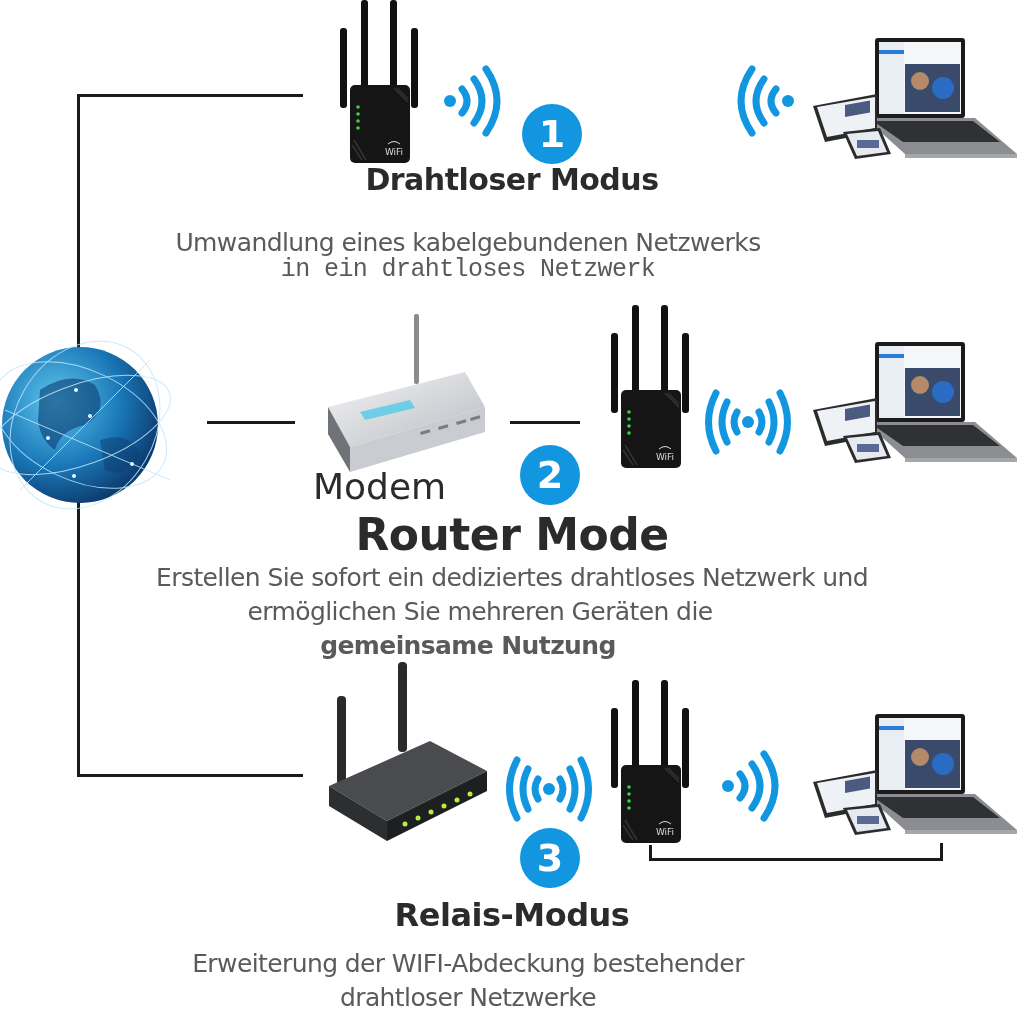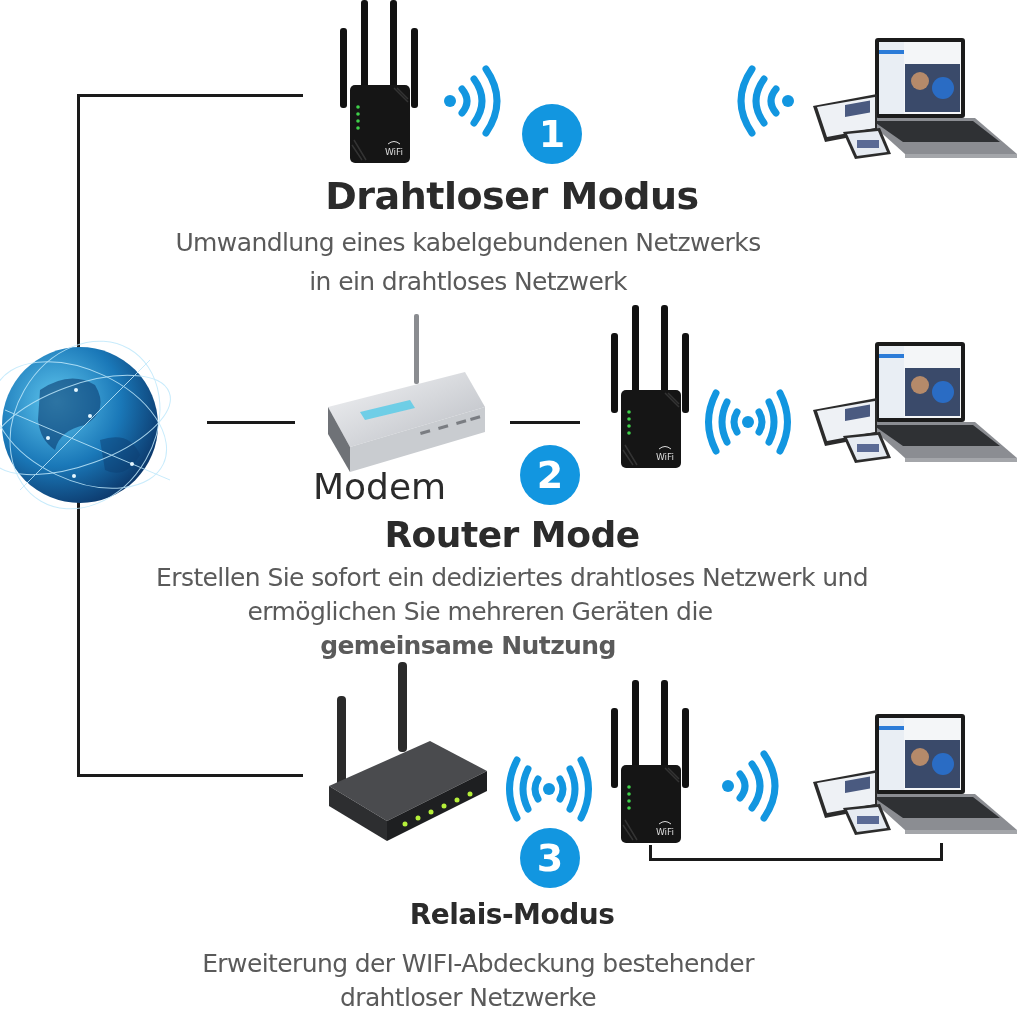--- a/index.html
+++ b/index.html
@@ -118,23 +118,23 @@
     <path d="M38 24 Q28 36 38 48"></path>
     <path d="M26 14 Q10 36 26 58"></path>
     <path d="M14 4 Q-8 36 14 68"></path>
   </g>
   <circle cx="50" cy="36" r="6" fill="#1296e0"></circle>
 </svg>
 <svg style="left:805px;top:36px;" width="215" height="125">
     <use href="#devices"></use>
   </svg>
 
-<div class="title" style="top:168px;font-size:38px;line-height:56px;">Drahtloser Modus</div>
+<div class="title" style="top:152px;font-size:30px;line-height:56px;">Drahtloser Modus</div>
 <div class="desc" style="top:225px;">Umwandlung eines kabelgebundenen Netzwerks</div>
-<div class="desc" style="top:264px;">in ein drahtloses Netzwerk</div>
+<div class="desc" style="top:252px;font-family:Liberation Mono, monospace;">in ein drahtloses Netzwerk</div>
 
 <svg style="left:320px;top:312px;" width="175" height="165" viewBox="0 0 175 165">
   <defs>
     <linearGradient id="mt" x1="0" y1="0" x2="1" y2="1">
       <stop offset="0" stop-color="#f3f4f6"></stop>
       <stop offset="1" stop-color="#b9bcc2"></stop>
     </linearGradient>
   </defs>
   <rect x="94" y="2" width="5" height="70" rx="2" fill="#8a8c90"></rect>
   <path d="M8 95 L145 60 L165 95 L30 135 Z" fill="url(#mt)"></path>
@@ -162,21 +162,21 @@
     <path d="M9 3 Q-6 32 9 61"></path>
       <path d="M73 3 Q88 32 73 61"></path>
   </g>
   <circle cx="41" cy="32" r="6" fill="#1296e0"></circle>
 </svg>
 <svg style="left:805px;top:340px;" width="215" height="125">
     <use href="#devices"></use>
   </svg>
 <div class="badge" style="left:520px;top:445px;">2</div>
 
-<div class="title" style="top:508px;font-size:36px;line-height:54px;">Router Mode</div>
+<div class="title" style="top:508px;font-size:44px;line-height:54px;">Router Mode</div>
 <div class="desc" style="top:560px;padding-left:44px;">Erstellen Sie sofort ein dediziertes drahtloses Netzwerk und</div>
 <div class="desc" style="top:594px;margin-left:12px;">ermöglichen Sie mehreren Geräten die</div>
 <div class="desc" style="top:628px;font-weight:bold;">gemeinsame Nutzung</div>
 
 <svg style="left:325px;top:656px;" width="165" height="190" viewBox="0 0 165 190">
   <rect x="12" y="40" width="9" height="90" rx="4" fill="#2a2a2a"></rect>
   <rect x="73" y="6" width="9" height="90" rx="4" fill="#2a2a2a"></rect>
   <path d="M4 130 L105 85 L162 115 L62 165 Z" fill="#4a4b4e"></path>
   <path d="M4 130 L62 165 L62 185 L4 150 Z" fill="#2d2e30"></path>
   <path d="M62 165 L162 115 L162 135 L62 185 Z" fill="#1e1f21"></path>
@@ -209,15 +209,15 @@
     <path d="M22 24 Q32 36 22 48"></path>
     <path d="M34 14 Q50 36 34 58"></path>
     <path d="M46 4 Q68 36 46 68"></path>
   </g>
   <circle cx="10" cy="36" r="6" fill="#1296e0"></circle>
 </svg>
 <svg style="left:805px;top:712px;" width="215" height="125">
     <use href="#devices"></use>
   </svg>
 
-<div class="title" style="top:888px;font-size:28px;line-height:54px;">Relais-Modus</div>
-<div class="desc" style="top:946px;padding-left:10px;">Erweiterung der WIFI-Abdeckung bestehender</div>
+<div class="title" style="top:888px;font-size:32px;line-height:54px;">Relais-Modus</div>
+<div class="desc" style="top:946px;">Erweiterung der WIFI-Abdeckung bestehender</div>
 <div class="desc" style="top:980px;">drahtloser Netzwerke</div>
 
 </body></html>

